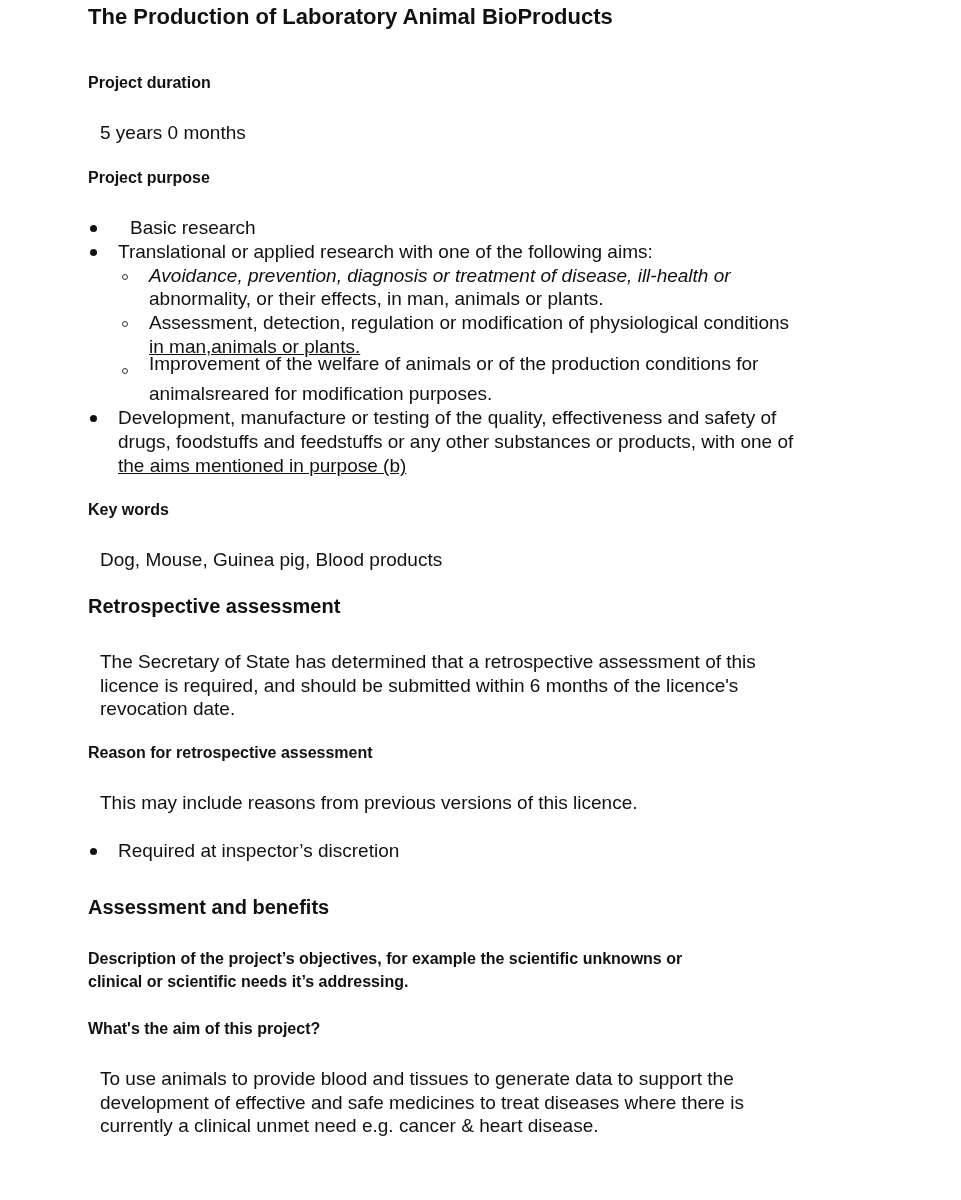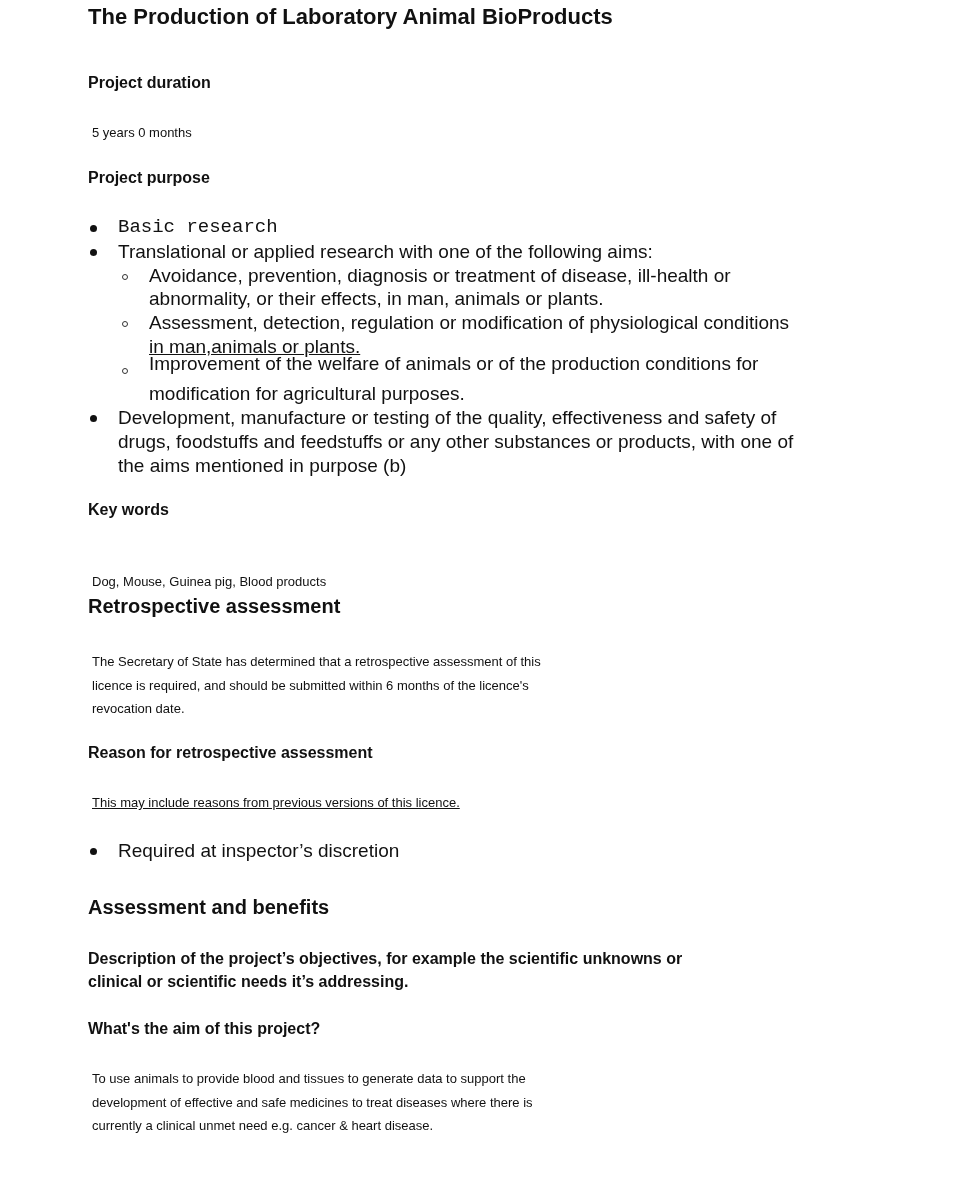--- a/index.html
+++ b/index.html
@@ -32,22 +32,22 @@
     }
     .label {
       position: absolute;
       left: 0;
       font-size: 16px;
       font-weight: bold;
       white-space: nowrap;
     }
     .text {
       position: absolute;
-      left: 4px;
-      font-size: 13px;
+      left: 12px;
+      font-size: 19px;
       line-height: 23.5px;
       white-space: nowrap;
     }
     .h2 {
       position: absolute;
       left: 0;
       font-size: 20px;
       font-weight: bold;
       white-space: nowrap;
     }
@@ -81,53 +81,53 @@
   <div class="title">The Production of Laboratory Animal BioProducts</div>
 
   <div class="label" style="top:74px;">Project duration</div>
   <div class="text" style="top:121px;">5 years 0 months</div>
 
   <div class="label" style="top:169px;">Project purpose</div>
 
   <div>
 
     <span class="bullet-dot" style="left:2px; top:225px;"></span>
-    <div class="li" style="left:30px; top:216px;font-family:Liberation Mono, monospace;">Basic research</div>
+    <div class="li" style="left:42px; top:216px;">Basic research</div>
 
     <span class="bullet-dot" style="left:2px; top:249px;"></span>
     <div class="li" style="left:30px; top:240px;">Translational or applied research with one of the following aims:</div>
 
     <span class="bullet-circle" style="left:34px; top:274px;"></span>
-    <div class="li" style="left:61px; top:264px;">Avoidance, prevention, diagnosis or treatment of disease, ill-health or</div>
+    <div class="li" style="left:61px; top:264px;font-style:italic;">Avoidance, prevention, diagnosis or treatment of disease, ill-health or</div>
     <div class="li" style="left:61px; top:287px;">abnormality, or their effects, in man, animals or plants.</div>
 
     <span class="bullet-circle" style="left:34px; top:321px;"></span>
     <div class="li" style="left:61px; top:311px;">Assessment, detection, regulation or modification of physiological conditions</div>
     <div class="li" style="left:61px; top:335px;text-decoration:underline;">in man,animals or plants.</div>
 
     <span class="bullet-circle" style="left:34px; top:368px;"></span>
     <div class="li" style="left:61px; top:352px;">Improvement of the welfare of animals or of the production conditions for</div>
-    <div class="li" style="left:61px; top:382px;">modification for agricultural purposes.</div>
+    <div class="li" style="left:61px; top:382px;">animalsreared for modification purposes.</div>
 
     <span class="bullet-dot" style="left:2px; top:415px;"></span>
     <div class="li" style="left:30px; top:406px;">Development, manufacture or testing of the quality, effectiveness and safety of</div>
     <div class="li" style="left:30px; top:430px;">drugs, foodstuffs and feedstuffs or any other substances or products, with one of</div>
-    <div class="li" style="left:30px; top:454px;">the aims mentioned in purpose (b)</div>
+    <div class="li" style="left:30px; top:454px;text-decoration:underline;">the aims mentioned in purpose (b)</div>
   </div>
 
   <div class="label" style="top:501px;">Key words</div>
-  <div class="text" style="top:548px;margin-top:22px;">Dog, Mouse, Guinea pig, Blood products</div>
+  <div class="text" style="top:548px;">Dog, Mouse, Guinea pig, Blood products</div>
 
   <div class="h2" style="top:595px;">Retrospective assessment</div>
   <div class="text" style="top:650px;">The Secretary of State has determined that a retrospective assessment of this</div>
   <div class="text" style="top:674px;">licence is required, and should be submitted within 6 months of the licence's</div>
   <div class="text" style="top:697px;">revocation date.</div>
 
   <div class="label" style="top:744px;">Reason for retrospective assessment</div>
-  <div class="text" style="top:791px;text-decoration:underline;">This may include reasons from previous versions of this licence.</div>
+  <div class="text" style="top:791px;">This may include reasons from previous versions of this licence.</div>
 
   <span class="bullet-dot" style="left:2px; top:848px;"></span>
   <div class="li" style="left:30px; top:839px;">Required at inspector’s discretion</div>
 
   <div class="h2" style="top:896px;">Assessment and benefits</div>
 
   <div class="label" style="top:950px;">Description of the project’s objectives, for example the scientific unknowns or</div>
   <div class="label" style="top:973px;">clinical or scientific needs it’s addressing.</div>
 
   <div class="label" style="top:1020px;">What's the aim of this project?</div>

